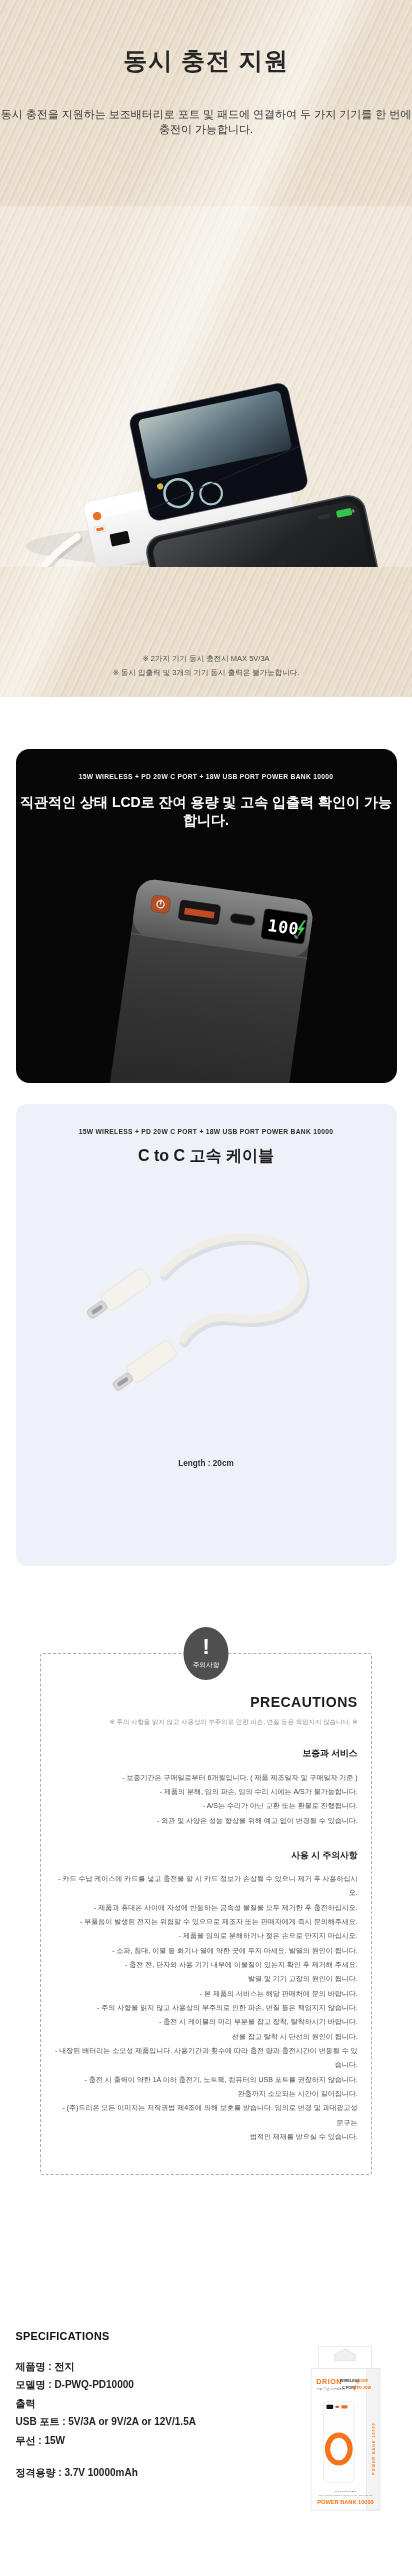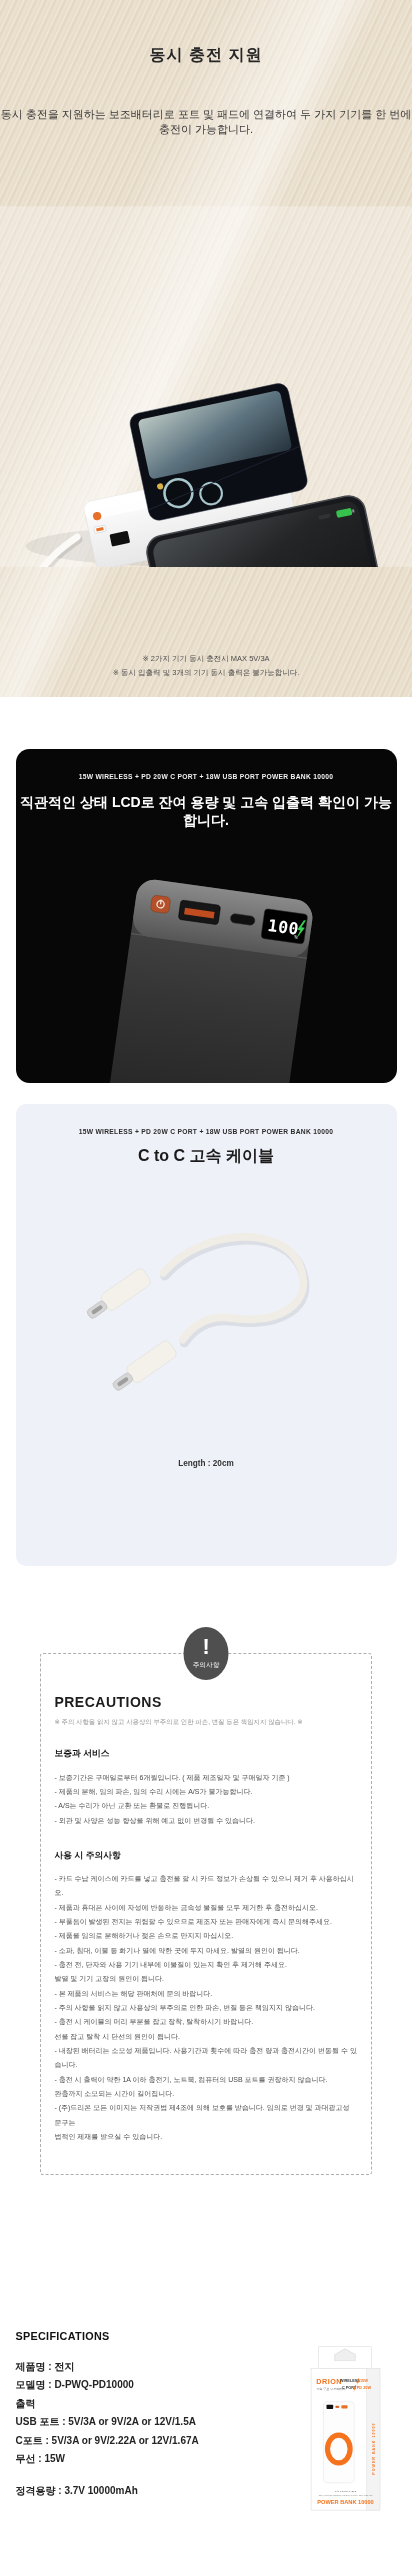--- a/index.html
+++ b/index.html
@@ -6,21 +6,21 @@
   body{width:412px;background:#ffffff;font-family:"Liberation Sans","DejaVu Sans",sans-serif;color:#222;}
   .center{text-align:center;}
 
   
   .hero{position:relative;height:697px;overflow:hidden;
     background-color:#e9dfcf;
     background-image:
       linear-gradient(115deg, rgba(255,255,255,0) 30%, rgba(255,255,255,.55) 46%, rgba(255,255,255,0) 52%),
       repeating-linear-gradient(115deg,#ece2d2 0px,#e7dccb 2.6px,#f0e7d7 4.1px,#e2d6c1 6.2px,#ece2d2 8.8px);
   }
-  .hero-title{position:absolute;top:45px;left:0;width:100%;font-size:16px;font-weight:700;color:#262626;letter-spacing:1px;}
+  .hero-title{position:absolute;top:45px;left:0;width:100%;font-size:24px;font-weight:700;color:#262626;letter-spacing:1px;}
   .hero-sub{position:absolute;top:107px;left:0;width:100%;font-size:11px;color:#3a3a3a;}
   .hero-photo{position:absolute;top:206px;left:0;width:412px;height:361px;}
   .hero-notes{position:absolute;top:652px;left:0;width:100%;font-size:7.5px;color:#4d4d4d;line-height:1.9;}
 
   
   .panel-black{position:relative;margin:52px 15.5px 0;height:334px;border-radius:13.4px;background:#070707;overflow:hidden;}
   .pb-caption{position:absolute;top:24px;width:100%;font-size:6.7px;font-weight:600;color:#f2f2f2;letter-spacing:0.3px;}
   .pb-title{position:absolute;top:45px;width:100%;font-size:14px;font-weight:600;color:#ffffff;}
   .pb-art{position:absolute;top:77px;left:0;width:381px;height:349px;}
 
@@ -30,21 +30,21 @@
   .pl-title{position:absolute;top:42px;width:100%;font-size:16px;font-weight:700;color:#1b1b1b;}
   .cable-art{position:absolute;top:103px;left:46px;}
   .pl-length{position:absolute;top:355px;width:100%;font-size:8.2px;font-weight:600;color:#333;}
 
   
   .prec-wrap{position:relative;margin:87px 40px 0;}
   .prec-badge{position:absolute;top:-26px;left:50%;transform:translateX(-50%);width:45px;height:53px;
     background:#4f4f4f;border-radius:50%;z-index:2;display:flex;flex-direction:column;align-items:center;justify-content:center;color:#fff;}
   .prec-badge .mark{font-size:21.6px;font-weight:700;line-height:1;}
   .prec-badge .lbl{font-size:6.7px;margin-top:4.1px;}
-  .prec-box{border:1px dashed #aeaeae;border-radius:3.1px;padding:40px 13.4px 30px;text-align:left;}
+  .prec-box{border:1px dashed #aeaeae;border-radius:3.1px;padding:40px 13.4px 30px;text-align:right;}
   .prec-title{font-size:14px;font-weight:700;letter-spacing:0.5px;color:#1d1d1d;}
   .prec-note{margin-top:8.2px;font-size:6.4px;color:#8f8f8f;}
   .prec-h{margin:21.6px 0 10.3px;font-size:8.8px;font-weight:700;color:#111;}
   .prec-line{font-size:7px;color:#4a4a4a;line-height:2.05;}
 
   
   .specs{position:relative;margin-top:155px;padding:0 15.5px;height:206px;}
   .specs-title{font-size:10.8px;font-weight:700;letter-spacing:0.3px;color:#111;}
   .spec-list{margin-top:15.5px;}
   .spec-line{font-size:10px;color:#242424;line-height:1.85;font-weight:bold;}
@@ -213,21 +213,20 @@
   </div>
 </section>
 
 <section class="specs">
   <div class="specs-title">SPECIFICATIONS</div>
   <div class="spec-list">
     <div class="spec-line">제품명 : 전지</div>
     <div class="spec-line">모델명 : D-PWQ-PD10000</div>
     <div class="spec-line">출력</div>
     <div class="spec-line">USB 포트 : 5V/3A or 9V/2A or 12V/1.5A</div>
-    <div class="spec-line">C포트 : 5V/3A or 9V/2.22A or 12V/1.67A</div>
     <div class="spec-line">무선 : 15W</div>
     <div class="spec-line gap">정격용량 : 3.7V 10000mAh</div>
 
   </div>
 
   <svg class="box-art" width="75" height="170" viewBox="0 0 146 330">
     <rect x="20" y="1" width="104" height="42" fill="#ffffff" stroke="#d9d9d9"></rect>
     <polygon points="52,16 72,5 92,16 92,28 52,28" fill="#efefef" stroke="#cfcfcf"></polygon>
     <rect x="6" y="43" width="134" height="276" fill="#ffffff" stroke="#d9d9d9"></rect>
     <rect x="114" y="43" width="26" height="276" fill="#f3f3f3" stroke="#e0e0e0"></rect>

